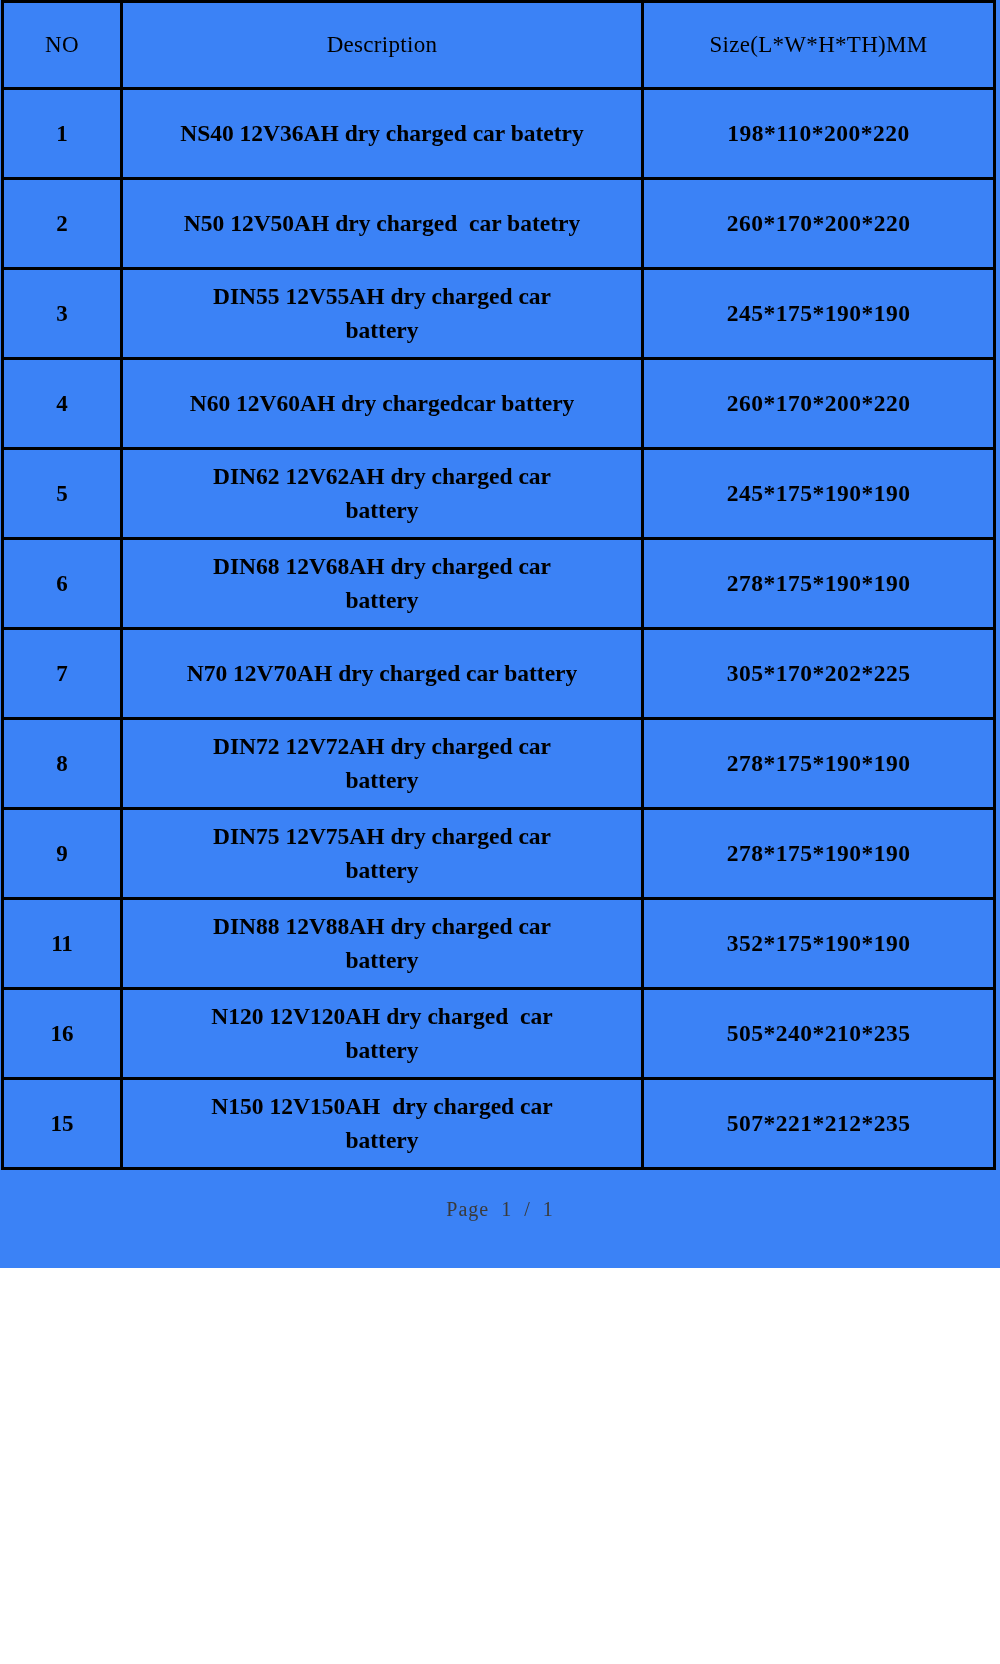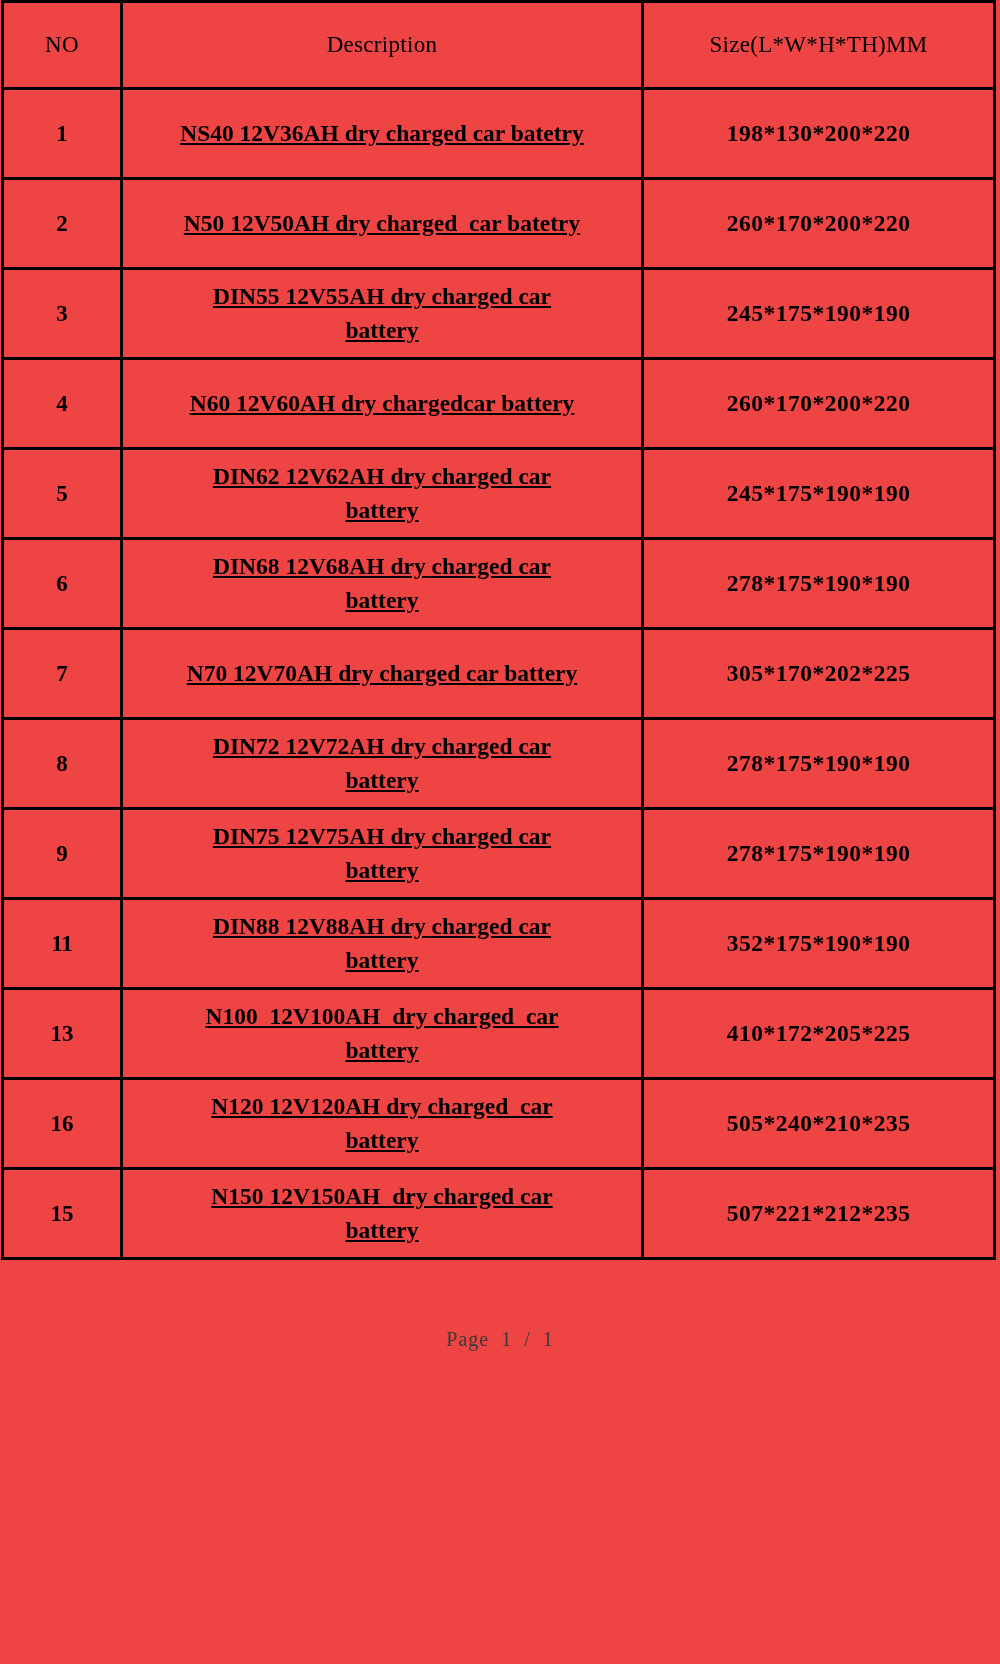--- a/index.html
+++ b/index.html
@@ -7,23 +7,23 @@
     padding: 0;
     background: #ffffff;
     width: 1000px;
   }
   body {
     font-family: "Liberation Serif", "DejaVu Serif", serif;
     color: #000000;
   }
   .page {
     width: 1000px;
-    height: 1664px;
+    height: 1268px;
     position: relative;
-    background: #ef4444;
+    background: #3b82f6;
     overflow: hidden;
   }
   table.spec-table {
     border-collapse: collapse;
     table-layout: fixed;
     margin-left: 1px;
     margin-top: 0;
     width: 992px;
   }
   table.spec-table td, table.spec-table th {
@@ -46,29 +46,28 @@
     letter-spacing: 0.3px;
   }
   td.no-cell {
     font-weight: bold;
     font-size: 23px;
   }
   td.desc-cell {
     font-weight: bold;
     font-size: 23.5px;
     line-height: 1.42;
-    text-decoration: underline;
   }
   td.size-cell {
     font-weight: bold;
     font-size: 23.5px;
     letter-spacing: 0.5px;
   }
   .page-footer {
-    margin-top: 68px;
+    margin-top: 28px;
     text-align: center;
     font-size: 20px;
     color: #3a3a3a;
     letter-spacing: 1px;
     white-space: pre-wrap;
     font-weight: normal;
   }
 </style>
 </head>
 <body>
@@ -84,21 +83,21 @@
     <tbody>
       <tr class="header-row">
         <th class="h-cell">NO</th>
         <th class="h-cell">Description</th>
         <th class="h-cell">Size(L*W*H*TH)MM</th>
       </tr>
 
       <tr class="data-row">
         <td class="no-cell">1</td>
         <td class="desc-cell">NS40 12V36AH dry charged car batetry</td>
-        <td class="size-cell">198*130*200*220</td>
+        <td class="size-cell">198*110*200*220</td>
       </tr>
       <tr class="data-row">
         <td class="no-cell">2</td>
         <td class="desc-cell">N50 12V50AH dry charged  car batetry</td>
         <td class="size-cell">260*170*200*220</td>
       </tr>
       <tr class="data-row">
         <td class="no-cell">3</td>
         <td class="desc-cell">DIN55 12V55AH dry charged car
 battery</td>
@@ -138,26 +137,20 @@
 battery</td>
         <td class="size-cell">278*175*190*190</td>
       </tr>
       <tr class="data-row">
         <td class="no-cell">11</td>
         <td class="desc-cell">DIN88 12V88AH dry charged car
 battery</td>
         <td class="size-cell">352*175*190*190</td>
       </tr>
       <tr class="data-row">
-        <td class="no-cell">13</td>
-        <td class="desc-cell">N100  12V100AH  dry charged  car
-battery</td>
-        <td class="size-cell">410*172*205*225</td>
-      </tr>
-      <tr class="data-row">
         <td class="no-cell">16</td>
         <td class="desc-cell">N120 12V120AH dry charged  car
 battery</td>
         <td class="size-cell">505*240*210*235</td>
       </tr>
       <tr class="data-row">
         <td class="no-cell">15</td>
         <td class="desc-cell">N150 12V150AH  dry charged car
 battery</td>
         <td class="size-cell">507*221*212*235</td>

